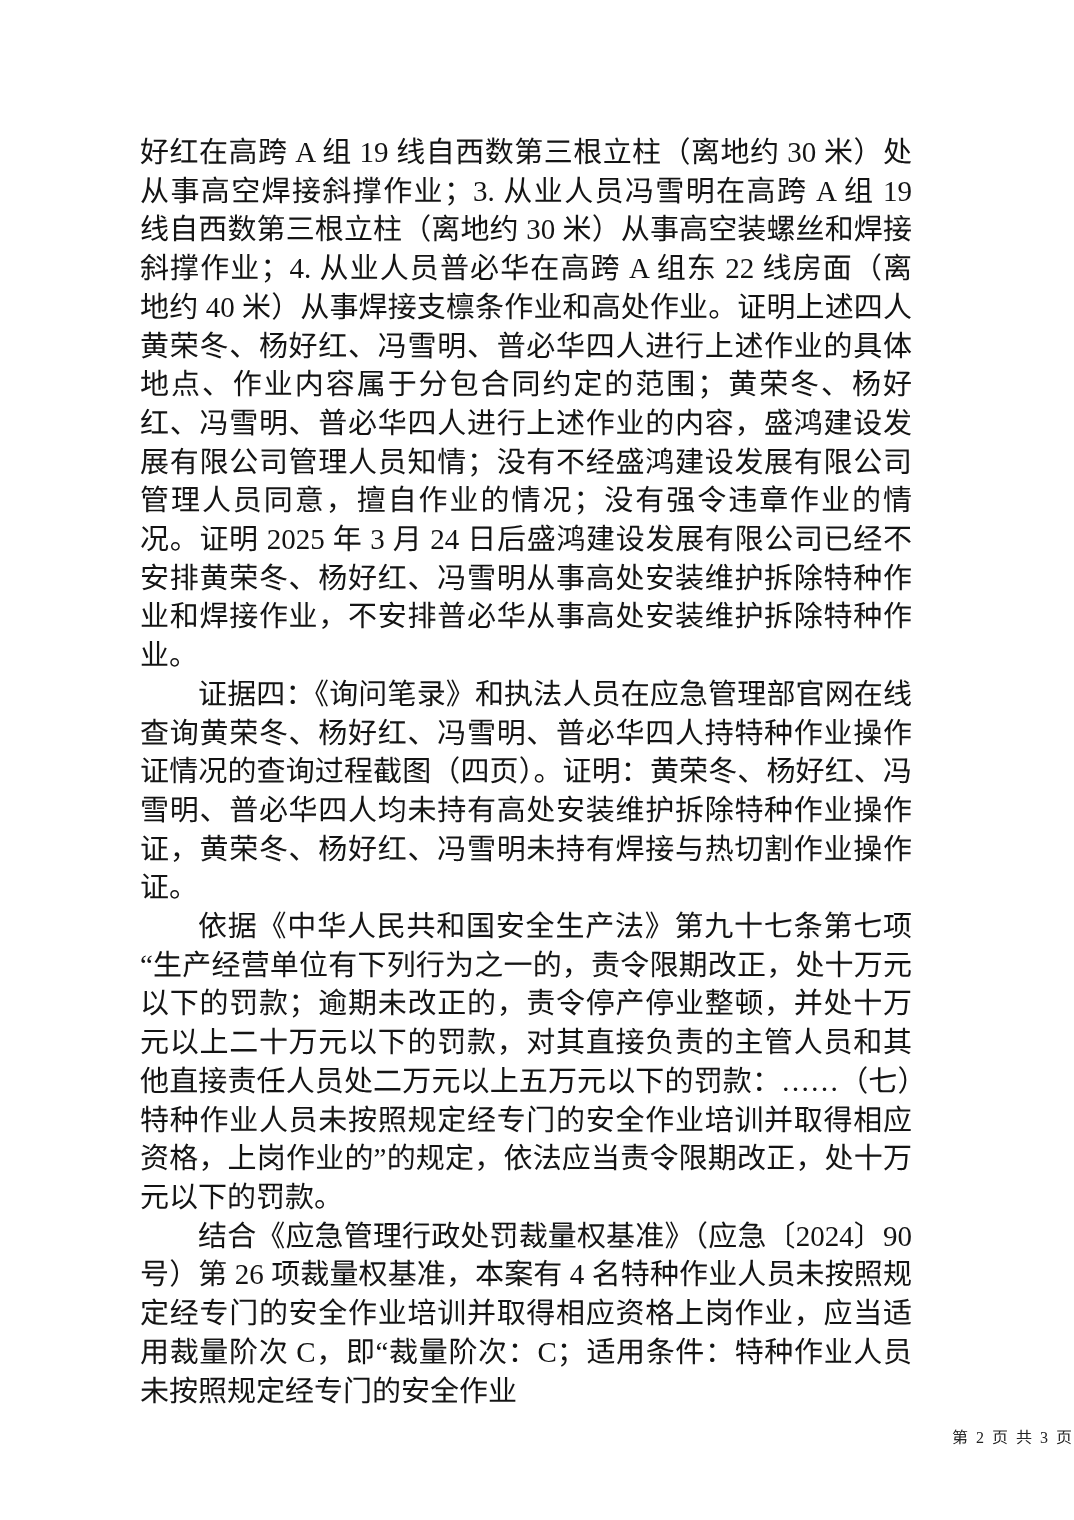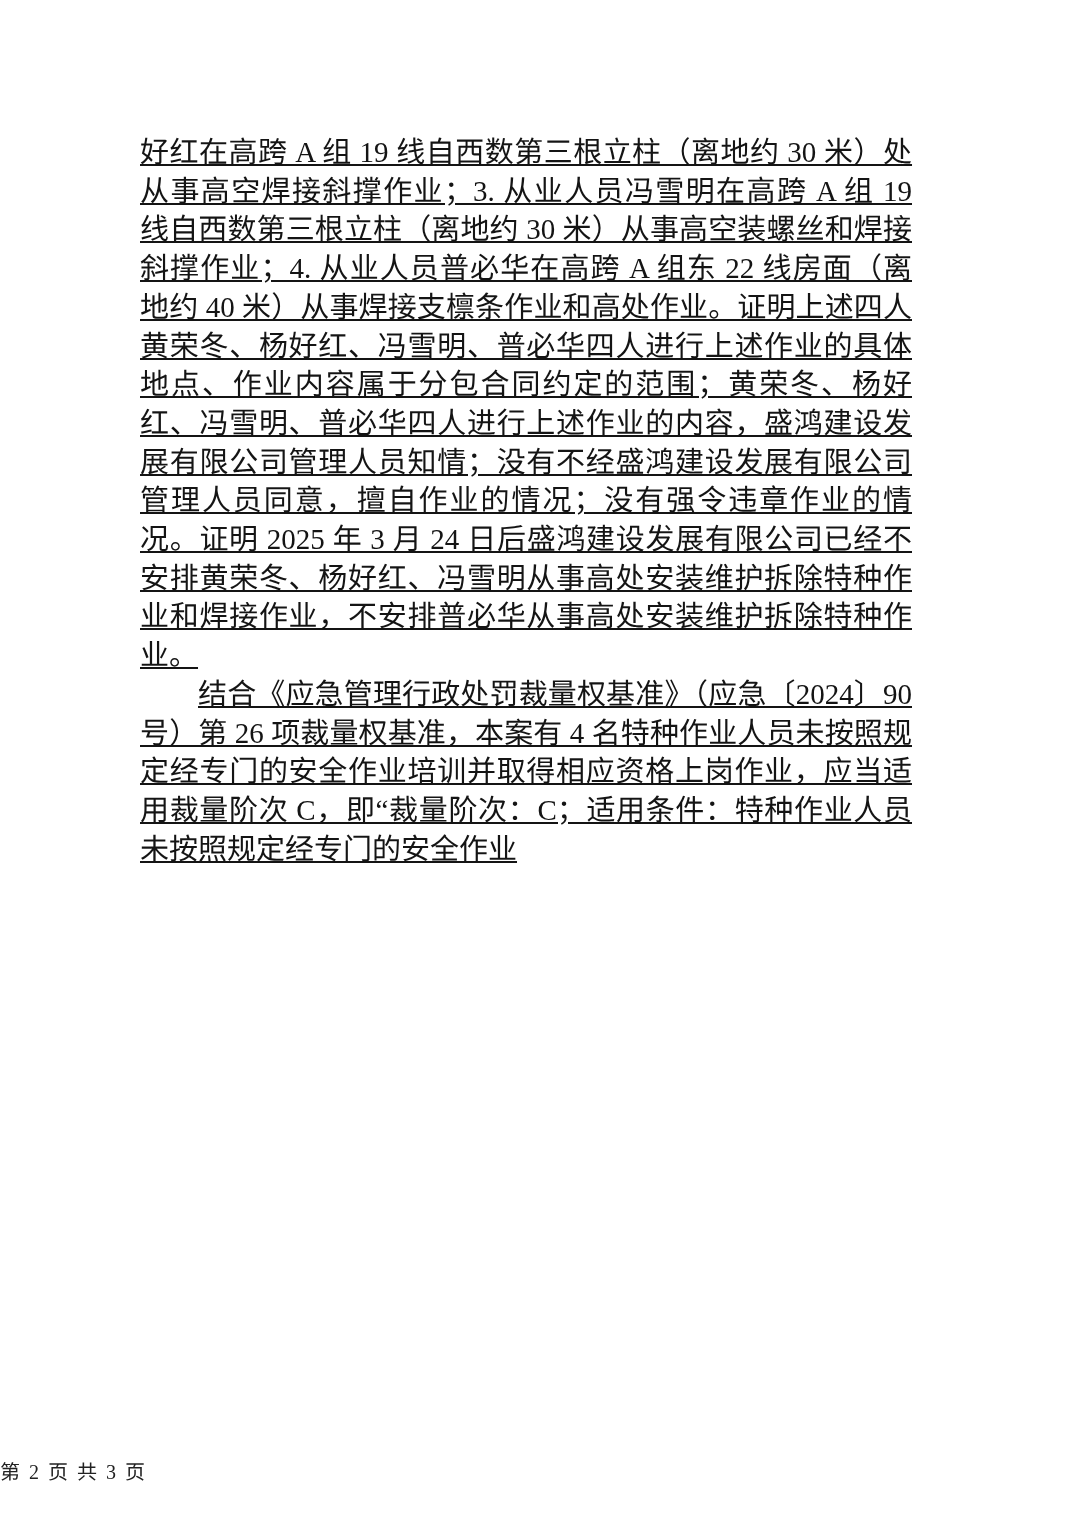--- a/index.html
+++ b/index.html
@@ -26,39 +26,39 @@
     width: 772px;
     color: #141414;
     font-size: 29px;
     line-height: 38.7px;
     text-align: justify;
     text-justify: inter-ideograph;
   }
   .content p {
     margin: 0;
     padding: 0;
-    text-decoration: underline;
   }
   .content p.indent {
     text-indent: 2em;
   }
   .footer {
     position: absolute;
     left: 0;
     right: 0;
     top: 1424px;
-    text-align: left;
-    font-size: 20px;
+    text-align: right;
+    font-size: 16px;
     letter-spacing: 2px;
     color: #222222;
-    margin-top: 32px;
   }
 </style>
 </head>
 <body>
 
 <div class="page">
   <div class="content" id="paragraphs-container">
       <p>好红在高跨 A 组 19 线自西数第三根立柱（离地约 30 米）处从事高空焊接斜撑作业；3. 从业人员冯雪明在高跨 A 组 19 线自西数第三根立柱（离地约 30 米）从事高空装螺丝和焊接斜撑作业；4. 从业人员普必华在高跨 A 组东 22 线房面（离地约 40 米）从事焊接支檩条作业和高处作业。证明上述四人黄荣冬、杨好红、冯雪明、普必华四人进行上述作业的具体地点、作业内容属于分包合同约定的范围；黄荣冬、杨好红、冯雪明、普必华四人进行上述作业的内容，盛鸿建设发展有限公司管理人员知情；没有不经盛鸿建设发展有限公司管理人员同意，擅自作业的情况；没有强令违章作业的情况。证明 2025 年 3 月 24 日后盛鸿建设发展有限公司已经不安排黄荣冬、杨好红、冯雪明从事高处安装维护拆除特种作业和焊接作业，不安排普必华从事高处安装维护拆除特种作业。</p>
+      <p class="indent">证据四：《询问笔录》和执法人员在应急管理部官网在线查询黄荣冬、杨好红、冯雪明、普必华四人持特种作业操作证情况的查询过程截图（四页）。证明：黄荣冬、杨好红、冯雪明、普必华四人均未持有高处安装维护拆除特种作业操作证，黄荣冬、杨好红、冯雪明未持有焊接与热切割作业操作证。</p>
+      <p class="indent">依据《中华人民共和国安全生产法》第九十七条第七项“生产经营单位有下列行为之一的，责令限期改正，处十万元以下的罚款；逾期未改正的，责令停产停业整顿，并处十万元以上二十万元以下的罚款，对其直接负责的主管人员和其他直接责任人员处二万元以上五万元以下的罚款：……（七）特种作业人员未按照规定经专门的安全作业培训并取得相应资格，上岗作业的”的规定，依法应当责令限期改正，处十万元以下的罚款。</p>
       <p class="indent">结合《应急管理行政处罚裁量权基准》（应急〔2024〕90 号）第 26 项裁量权基准，本案有 4 名特种作业人员未按照规定经专门的安全作业培训并取得相应资格上岗作业，应当适用裁量阶次 C，即“裁量阶次：C；适用条件：特种作业人员未按照规定经专门的安全作业</p>
     </div>
   <div class="footer">第 2 页 共 3 页</div>
 </div>
 
 </body></html>

